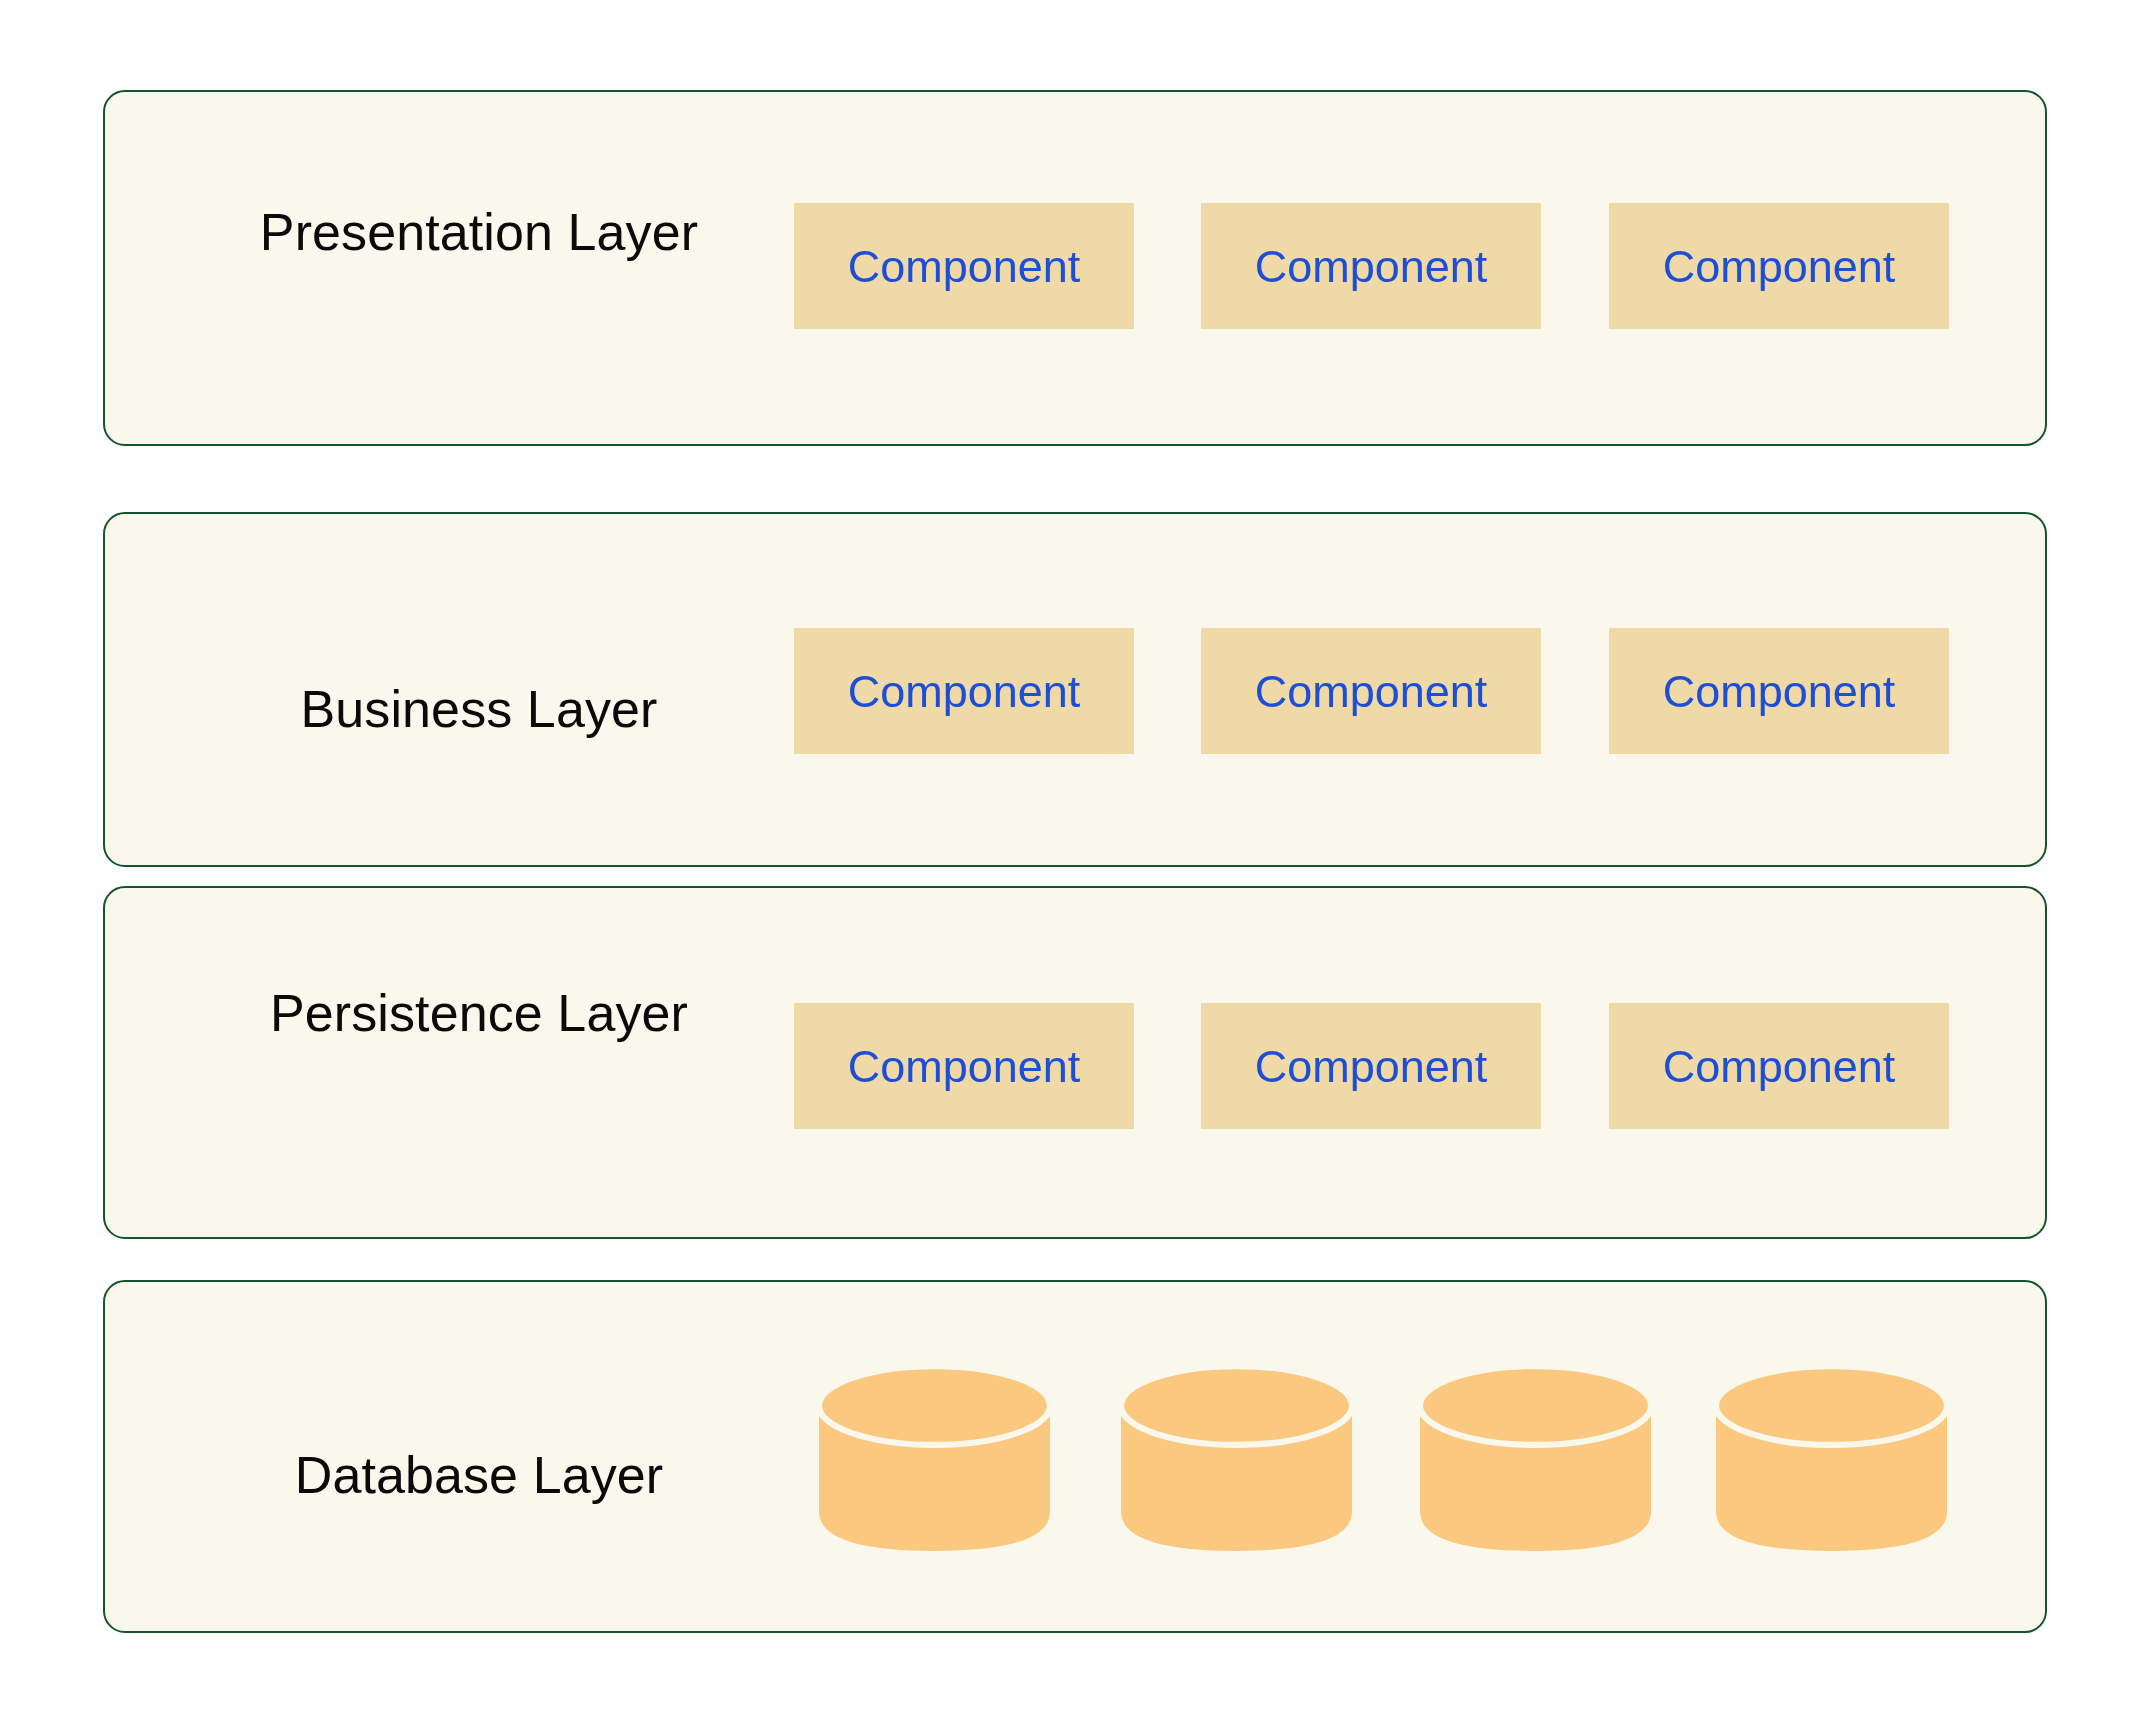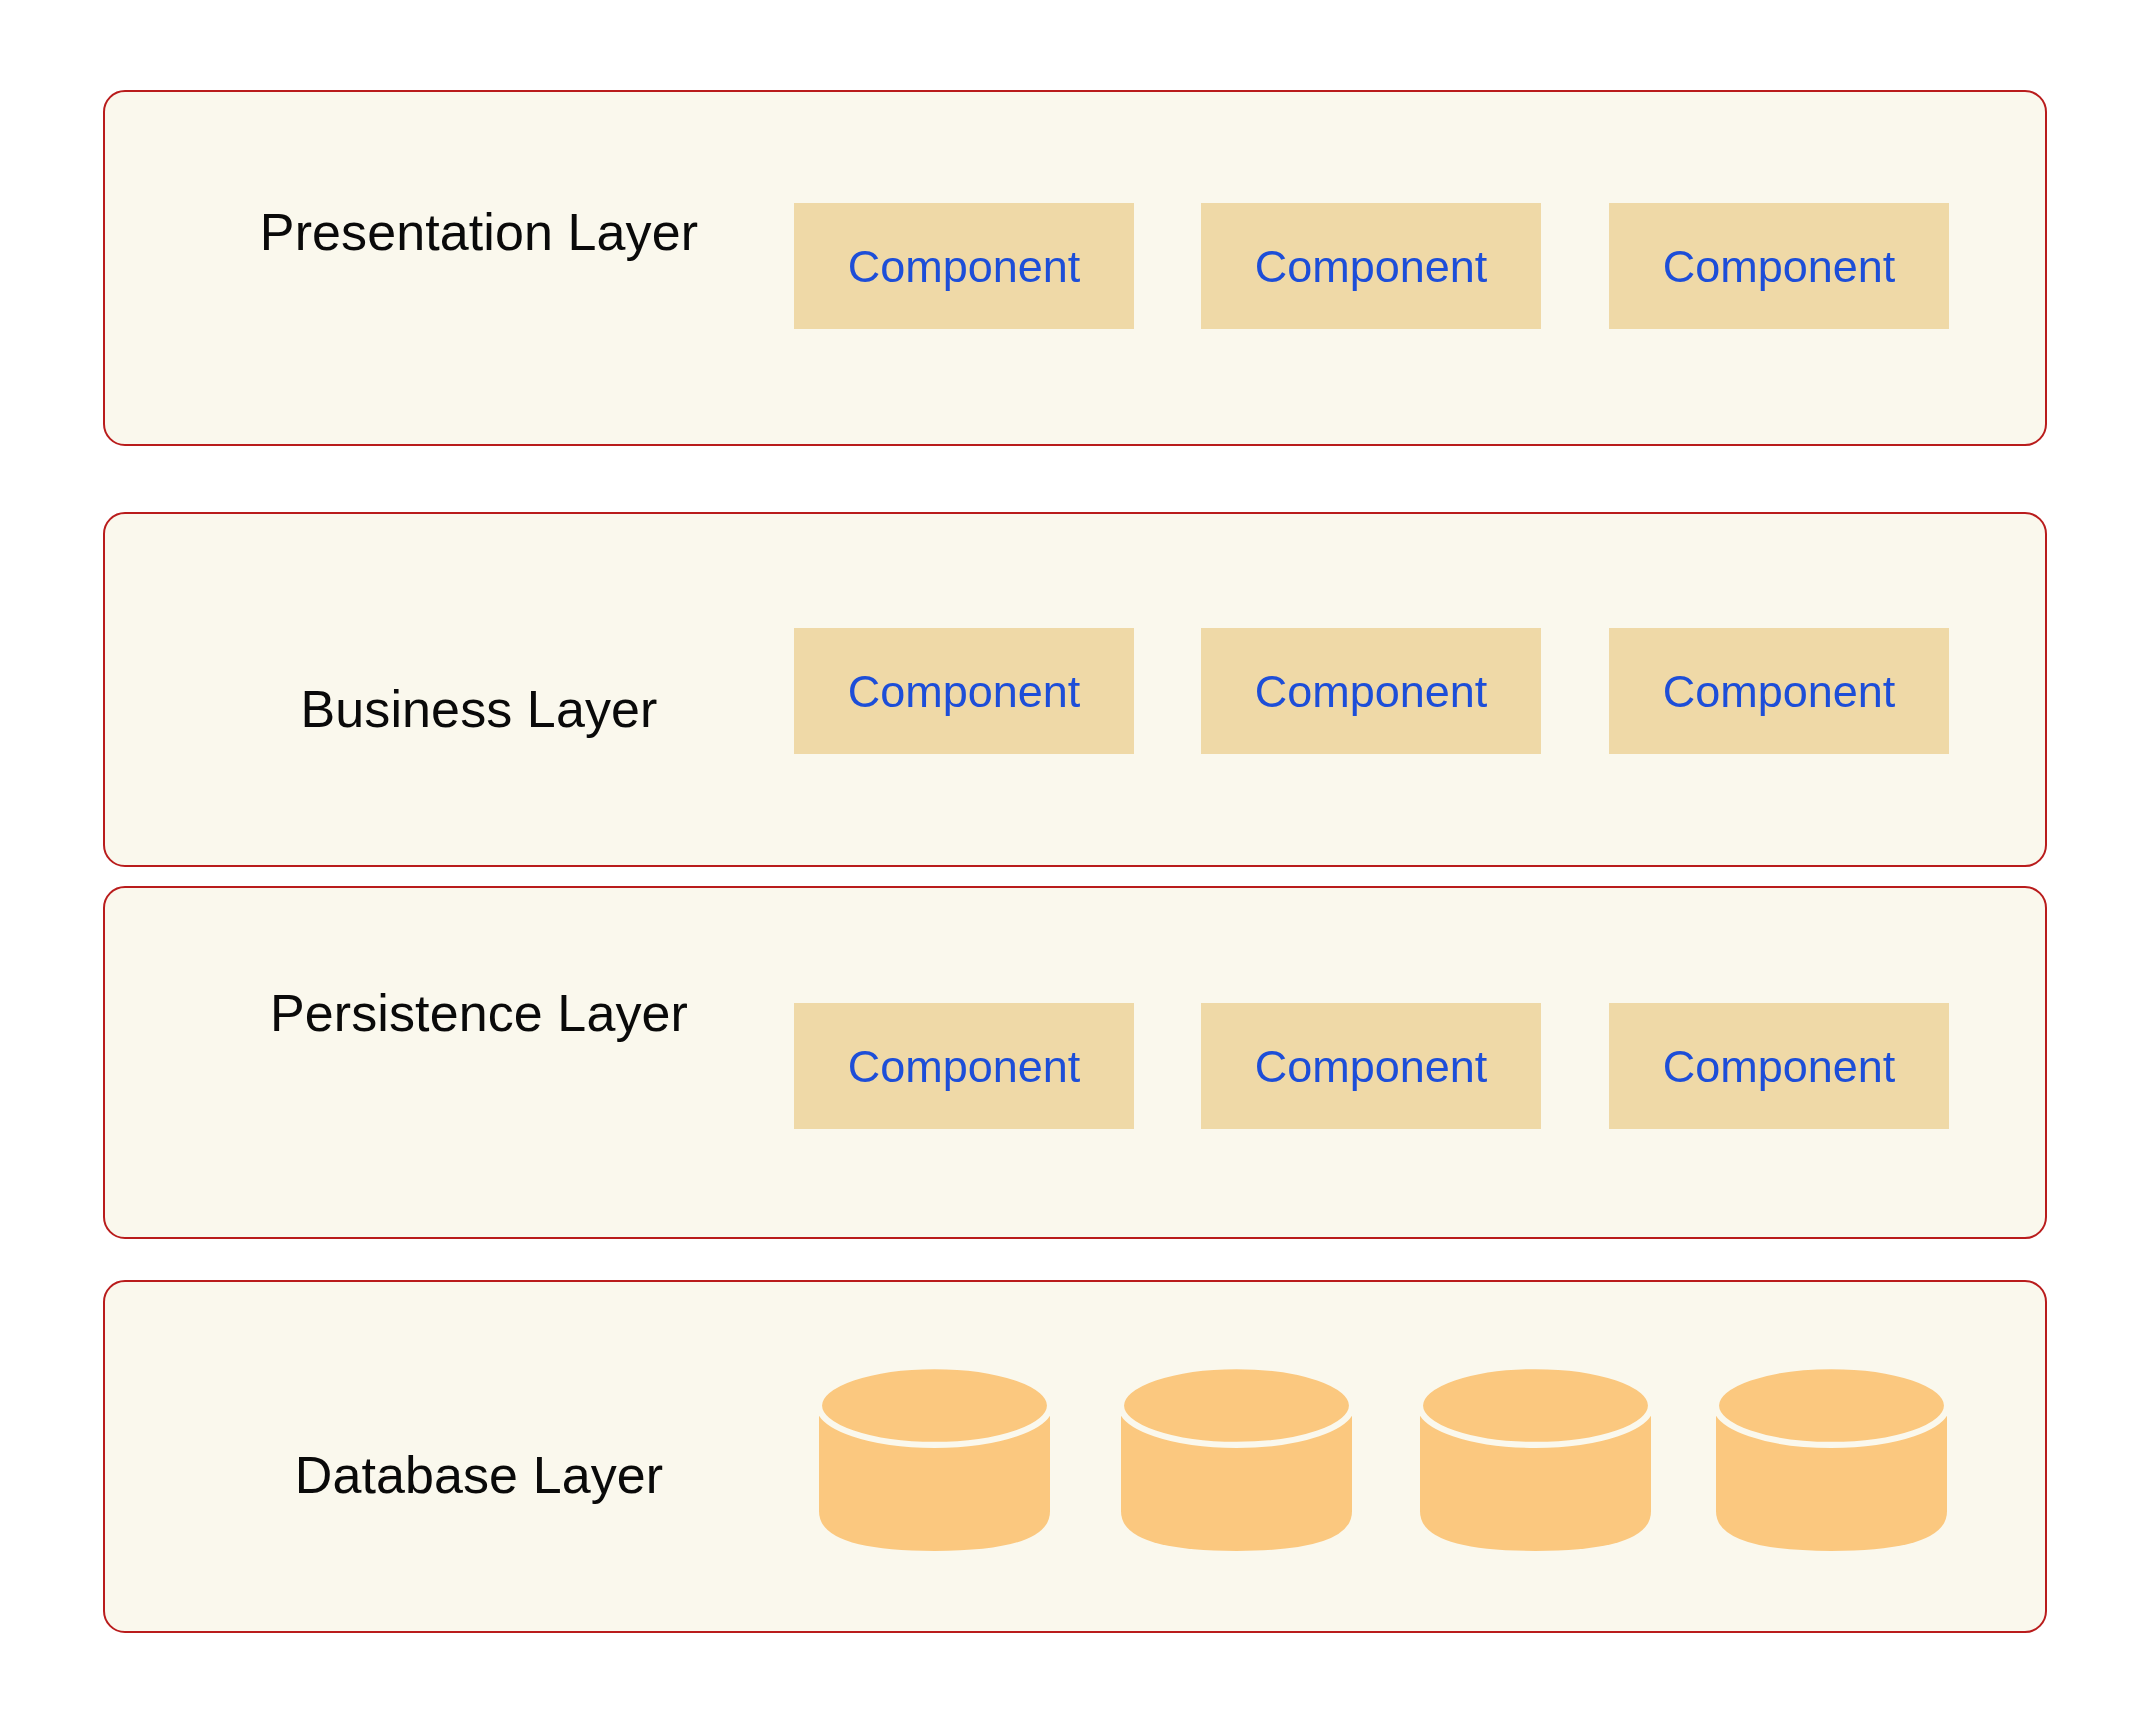--- a/index.html
+++ b/index.html
@@ -19,21 +19,21 @@
     overflow: hidden;
   }
 
   
   .layer-panel {
     position: absolute;
     left: 103px;
     width: 1944px;
     box-sizing: border-box;
     background: #FAF8ED;
-    border: 2px solid #b91c1c;
+    border: 2px solid #14532d;
     border-radius: 22px;
   }
   .layer-panel.p1 { top: 90px;  height: 356px; }
   .layer-panel.p2 { top: 488px;  height: 355px; margin-top: 24px; }
   .layer-panel.p3 { top: 886px; height: 353px; }
   .layer-panel.p4 { top: 1280px; height: 353px; }
 
   
   .layer-title {
     position: absolute;

